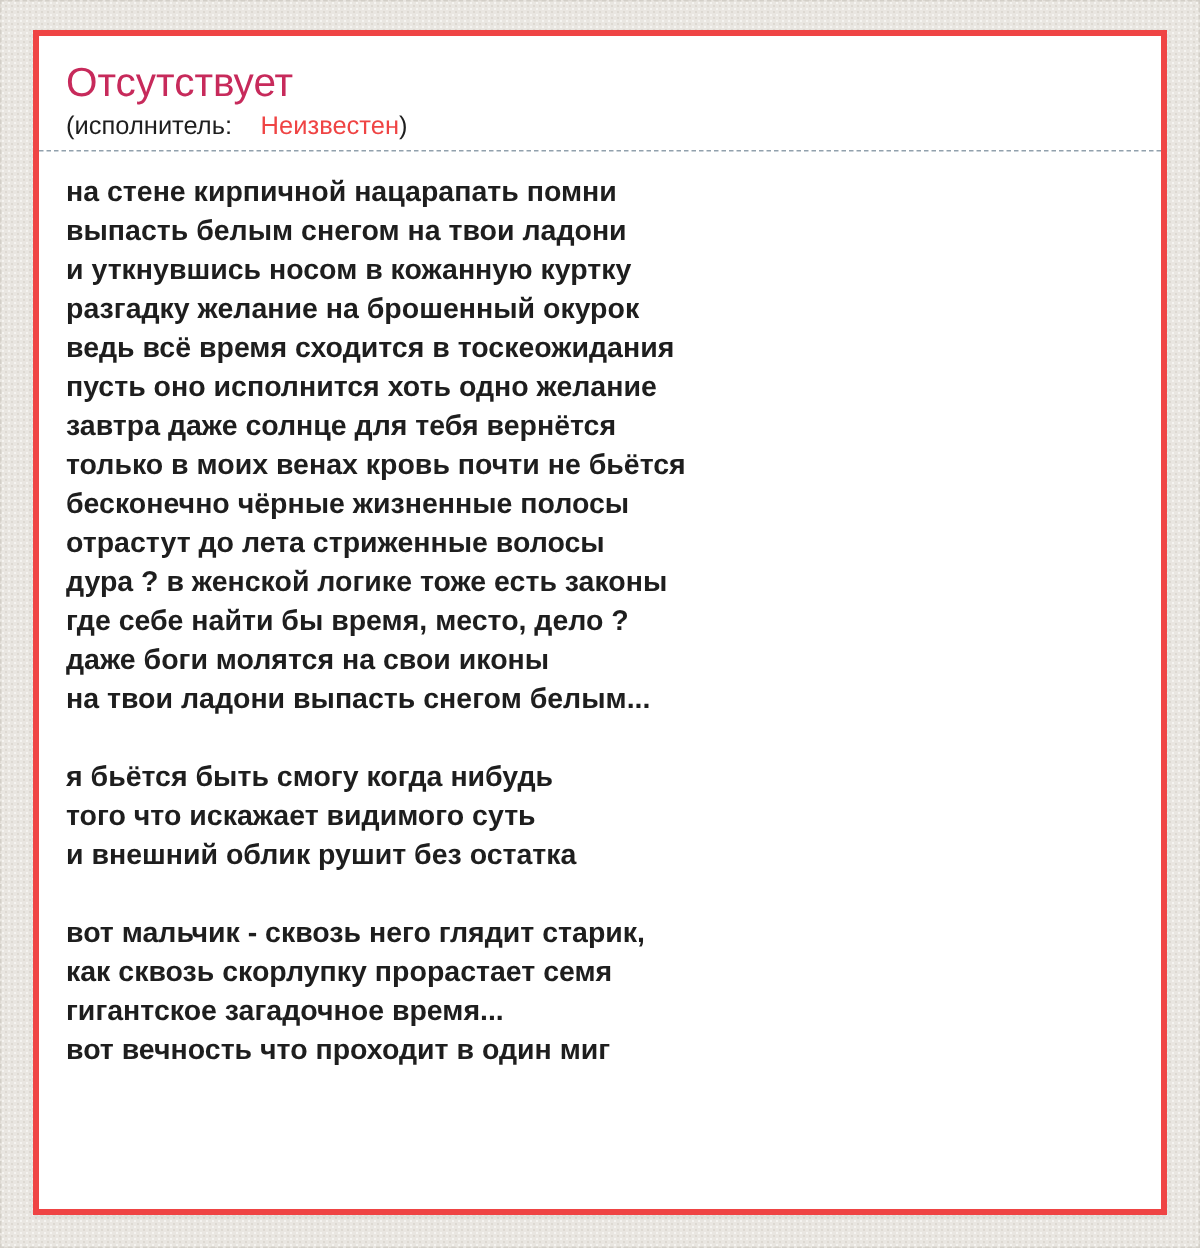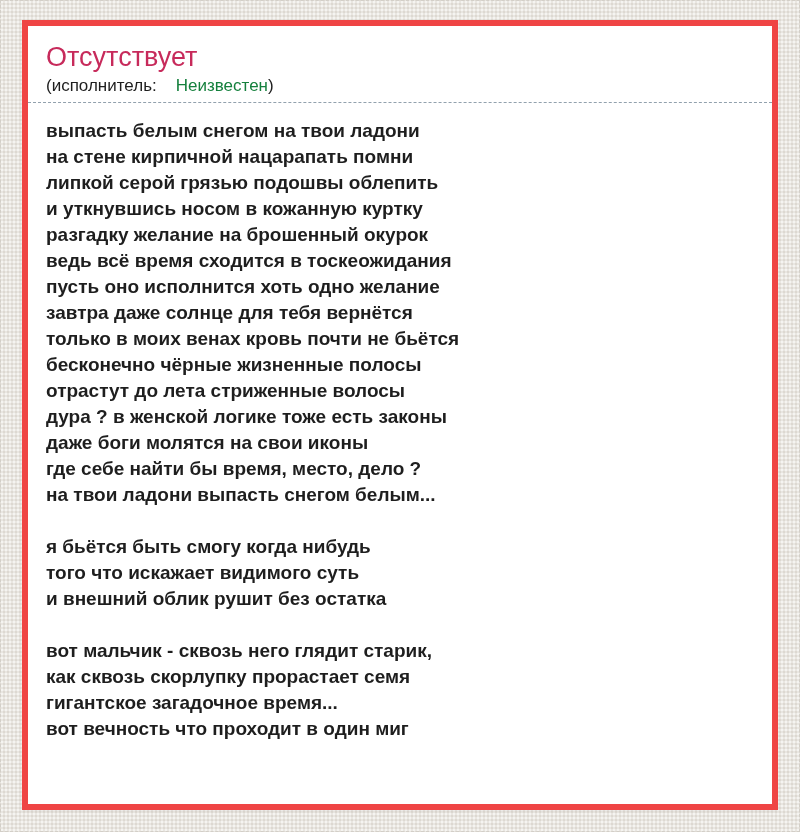--- a/index.html
+++ b/index.html
@@ -20,41 +20,41 @@
   .page-edge {
     position: absolute; inset: 0;
     border: 1px dashed #d3cfc8;
     pointer-events: none;
   }
   .card {
     position: absolute;
     left: 22px; top: 20px;
     width: 756px; height: 790px;
     background: #ffffff;
-    border: 6px solid #ef4444;
+    border: 4px solid #ef4444;
     box-shadow: 0 1px 3px rgba(0,0,0,0.06);
   }
   .card-header {
     padding: 16px 18px 6px 18px;
     border-bottom: 1px dashed #92a1ad;
   }
   .song-title {
     font-size: 27px;
     line-height: 31px;
     font-weight: 400;
     color: #c72a5b;
   }
   .artist-line {
     margin-top: 2px;
     font-size: 17px;
     line-height: 21px;
     color: #1e1e1e;
   }
   .artist-link {
-    color: #15803d;
+    color: #ef4444;
     text-decoration: none;
     cursor: pointer;
   }
   .artist-label { margin-right: 19px; }
   .lyrics {
     padding: 15px 18px 0 18px;
     font-size: 19px;
     line-height: 26px;
     font-weight: 700;
     color: #1e1e1e;
@@ -71,34 +71,33 @@
 
   <div class="card-header">
     <h1 class="song-title">Отсутствует</h1>
     <div class="artist-line">
       <span class="artist-label">(исполнитель:</span><a class="artist-link">Неизвестен</a><span>)</span>
     </div>
   </div>
 
   <div class="lyrics">
     <div class="stanza">
+      <div>на стене кирпичной нацарапать помни</div>
       <div>выпасть белым снегом на твои ладони</div>
-      <div>на стене кирпичной нацарапать помни</div>
-      <div>липкой серой грязью подошвы облепить</div>
       <div>и уткнувшись носом в кожанную куртку</div>
       <div>разгадку желание на брошенный окурок</div>
       <div>ведь всё время сходится в тоскеожидания</div>
       <div>пусть оно исполнится хоть одно желание</div>
       <div>завтра даже солнце для тебя вернётся</div>
       <div>только в моих венах кровь почти не бьётся</div>
       <div>бесконечно чёрные жизненные полосы</div>
       <div>отрастут до лета стриженные волосы</div>
       <div>дура ? в женской логике тоже есть законы</div>
+      <div>где себе найти бы время, место, дело ?</div>
       <div>даже боги молятся на свои иконы</div>
-      <div>где себе найти бы время, место, дело ?</div>
       <div>на твои ладони выпасть снегом белым...</div>
     </div>
     <div class="stanza">
       <div>я бьётся быть смогу когда нибудь</div>
       <div>того что искажает видимого суть</div>
       <div>и внешний облик рушит без остатка</div>
     </div>
     <div class="stanza">
       <div>вот мальчик - сквозь него глядит старик,</div>
       <div>как сквозь скорлупку прорастает семя</div>

